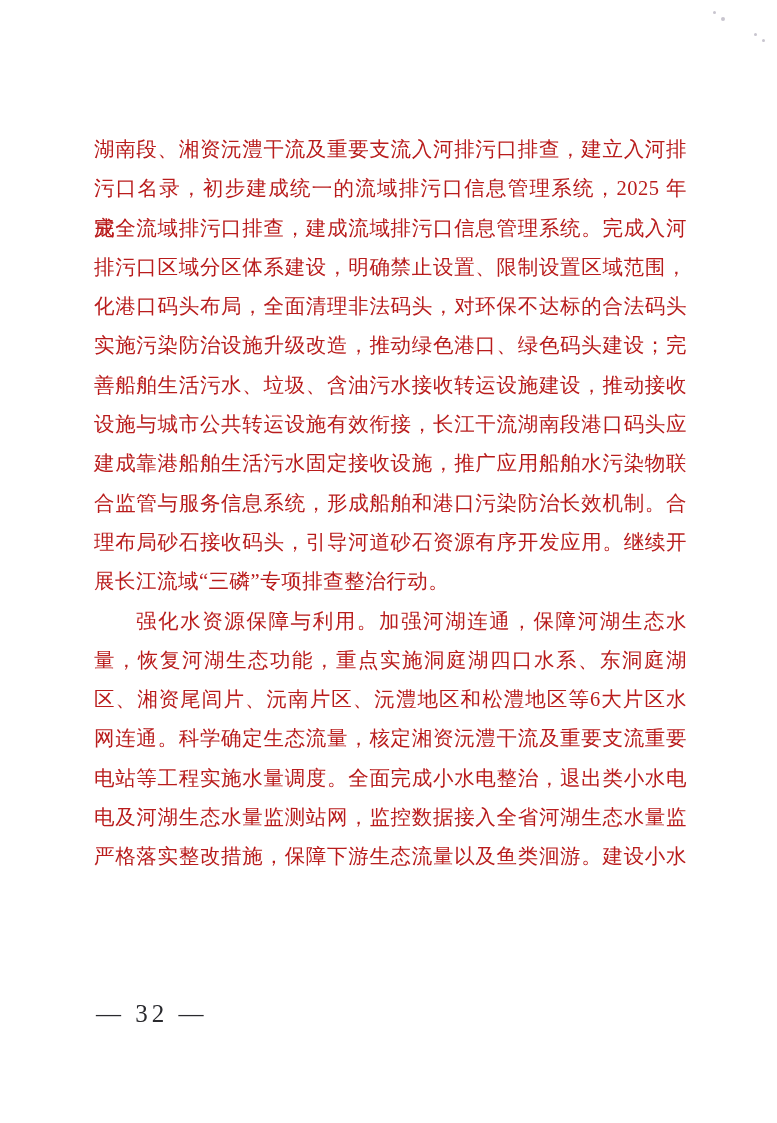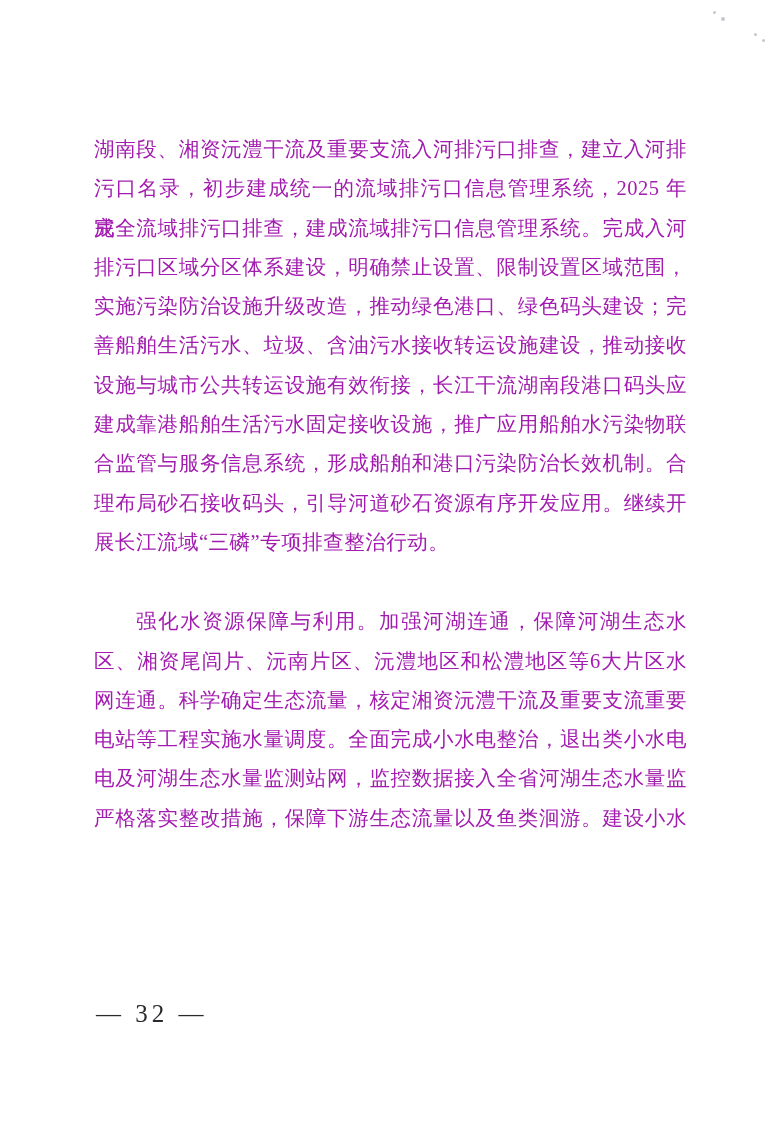--- a/index.html
+++ b/index.html
@@ -17,36 +17,35 @@
   .page {
     position: absolute;
     inset: 0;
     background: #ffffff;
   }
   .doc-body {
     position: absolute;
     left: 94px;
     top: 130px;
     width: 593px;
-    color: #a21caf;
+    color: #b91c1c;
   }
   .text-line {
     font-size: 20.5px;
     height: 39.3px;
     line-height: 39.3px;
     text-align: justify;
     text-align-last: justify;
     letter-spacing: 0.5px;
   }
   .text-line.short {
     text-align-last: left;
   }
   .text-line.indent {
     text-indent: 42px;
-    margin-top: 40px;
   }
   .footer {
     position: absolute;
     left: 96px;
     top: 1000px;
     font-size: 25px;
     color: #2a2a2e;
     letter-spacing: 4px;
   }
   .speck {
@@ -68,28 +67,30 @@
   <span class="speck s1"></span>
   <span class="speck s2"></span>
   <span class="speck s3"></span>
   <span class="speck s4"></span>
 
   <div class="doc-body">
       <div class="text-line">湖南段、湘资沅澧干流及重要支流入河排污口排查，建立入河排</div>
       <div class="text-line">污口名录，初步建成统一的流域排污口信息管理系统，2025 年完</div>
       <div class="text-line">成全流域排污口排查，建成流域排污口信息管理系统。完成入河</div>
       <div class="text-line">排污口区域分区体系建设，明确禁止设置、限制设置区域范围，</div>
+      <div class="text-line">化港口码头布局，全面清理非法码头，对环保不达标的合法码头</div>
       <div class="text-line">实施污染防治设施升级改造，推动绿色港口、绿色码头建设；完</div>
       <div class="text-line">善船舶生活污水、垃圾、含油污水接收转运设施建设，推动接收</div>
       <div class="text-line">设施与城市公共转运设施有效衔接，长江干流湖南段港口码头应</div>
       <div class="text-line">建成靠港船舶生活污水固定接收设施，推广应用船舶水污染物联</div>
       <div class="text-line">合监管与服务信息系统，形成船舶和港口污染防治长效机制。合</div>
       <div class="text-line">理布局砂石接收码头，引导河道砂石资源有序开发应用。继续开</div>
       <div class="text-line short">展长江流域“三磷”专项排查整治行动。</div>
       <div class="text-line indent">强化水资源保障与利用。加强河湖连通，保障河湖生态水</div>
+      <div class="text-line">量，恢复河湖生态功能，重点实施洞庭湖四口水系、东洞庭湖</div>
       <div class="text-line">区、湘资尾闾片、沅南片区、沅澧地区和松澧地区等6大片区水</div>
       <div class="text-line">网连通。科学确定生态流量，核定湘资沅澧干流及重要支流重要</div>
       <div class="text-line">电站等工程实施水量调度。全面完成小水电整治，退出类小水电</div>
       <div class="text-line">电及河湖生态水量监测站网，监控数据接入全省河湖生态水量监</div>
       <div class="text-line">严格落实整改措施，保障下游生态流量以及鱼类洄游。建设小水</div>
     </div>
 
   <div class="footer">— 32 —</div>
 </div>
 

